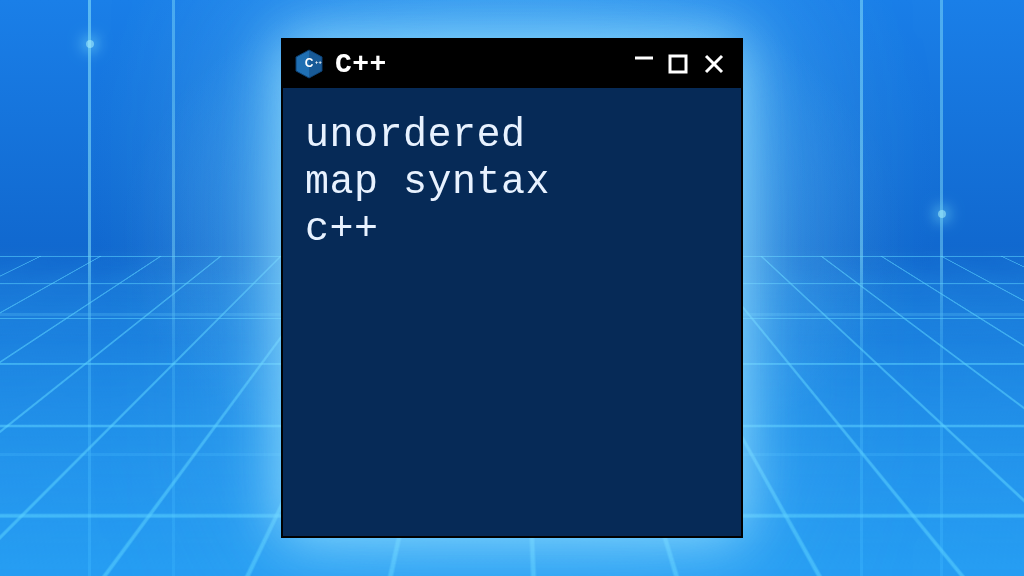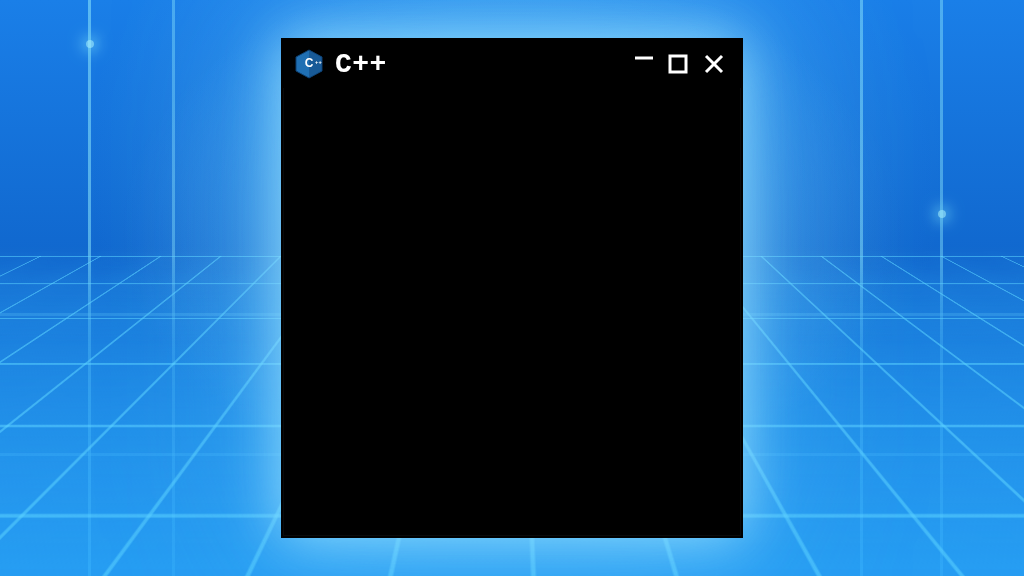--- a/index.html
+++ b/index.html
@@ -136,14 +136,17 @@
           </svg>
         </span>
         <span class="ctl close">
           <svg width="22" height="22" viewBox="0 0 22 22">
             <line x1="3" y1="3" x2="19" y2="19" stroke="#fff" stroke-width="3"></line>
             <line x1="19" y1="3" x2="3" y2="19" stroke="#fff" stroke-width="3"></line>
           </svg>
         </span>
       </div>
     </div>
+    <div class="body">unordered
+map syntax
+c++</div>
   </div>
 </div>
 
 </body></html>

